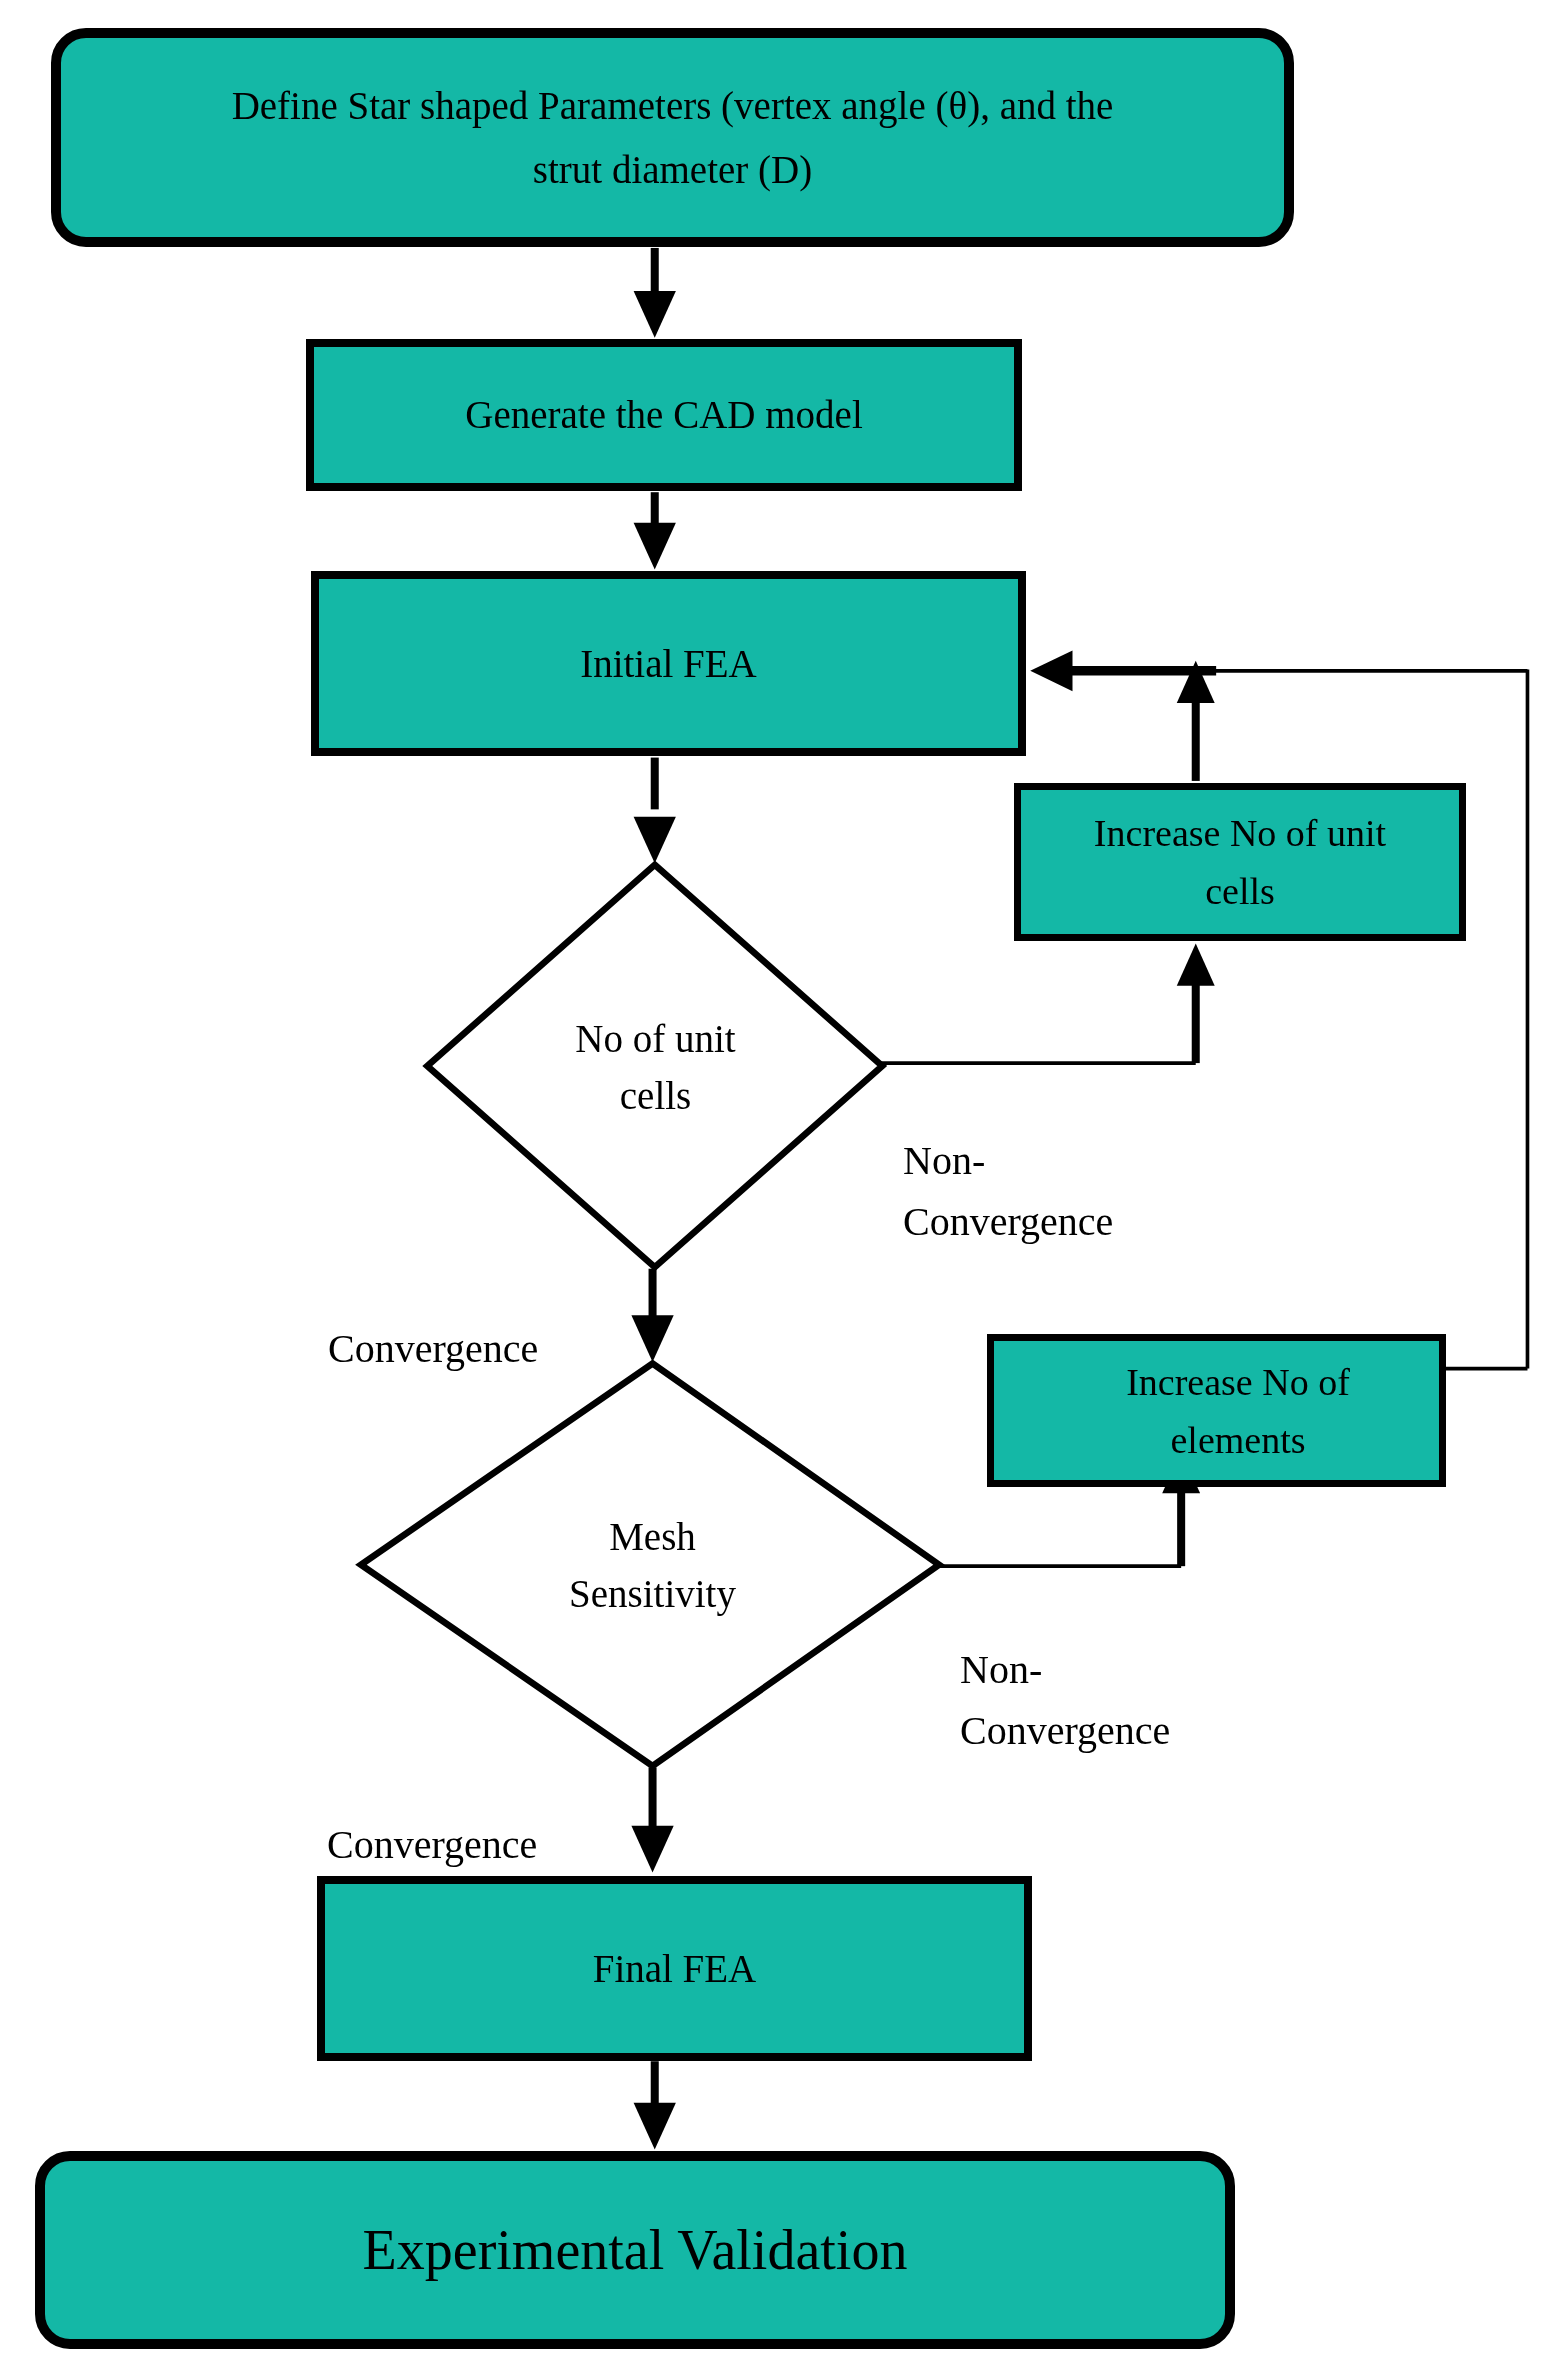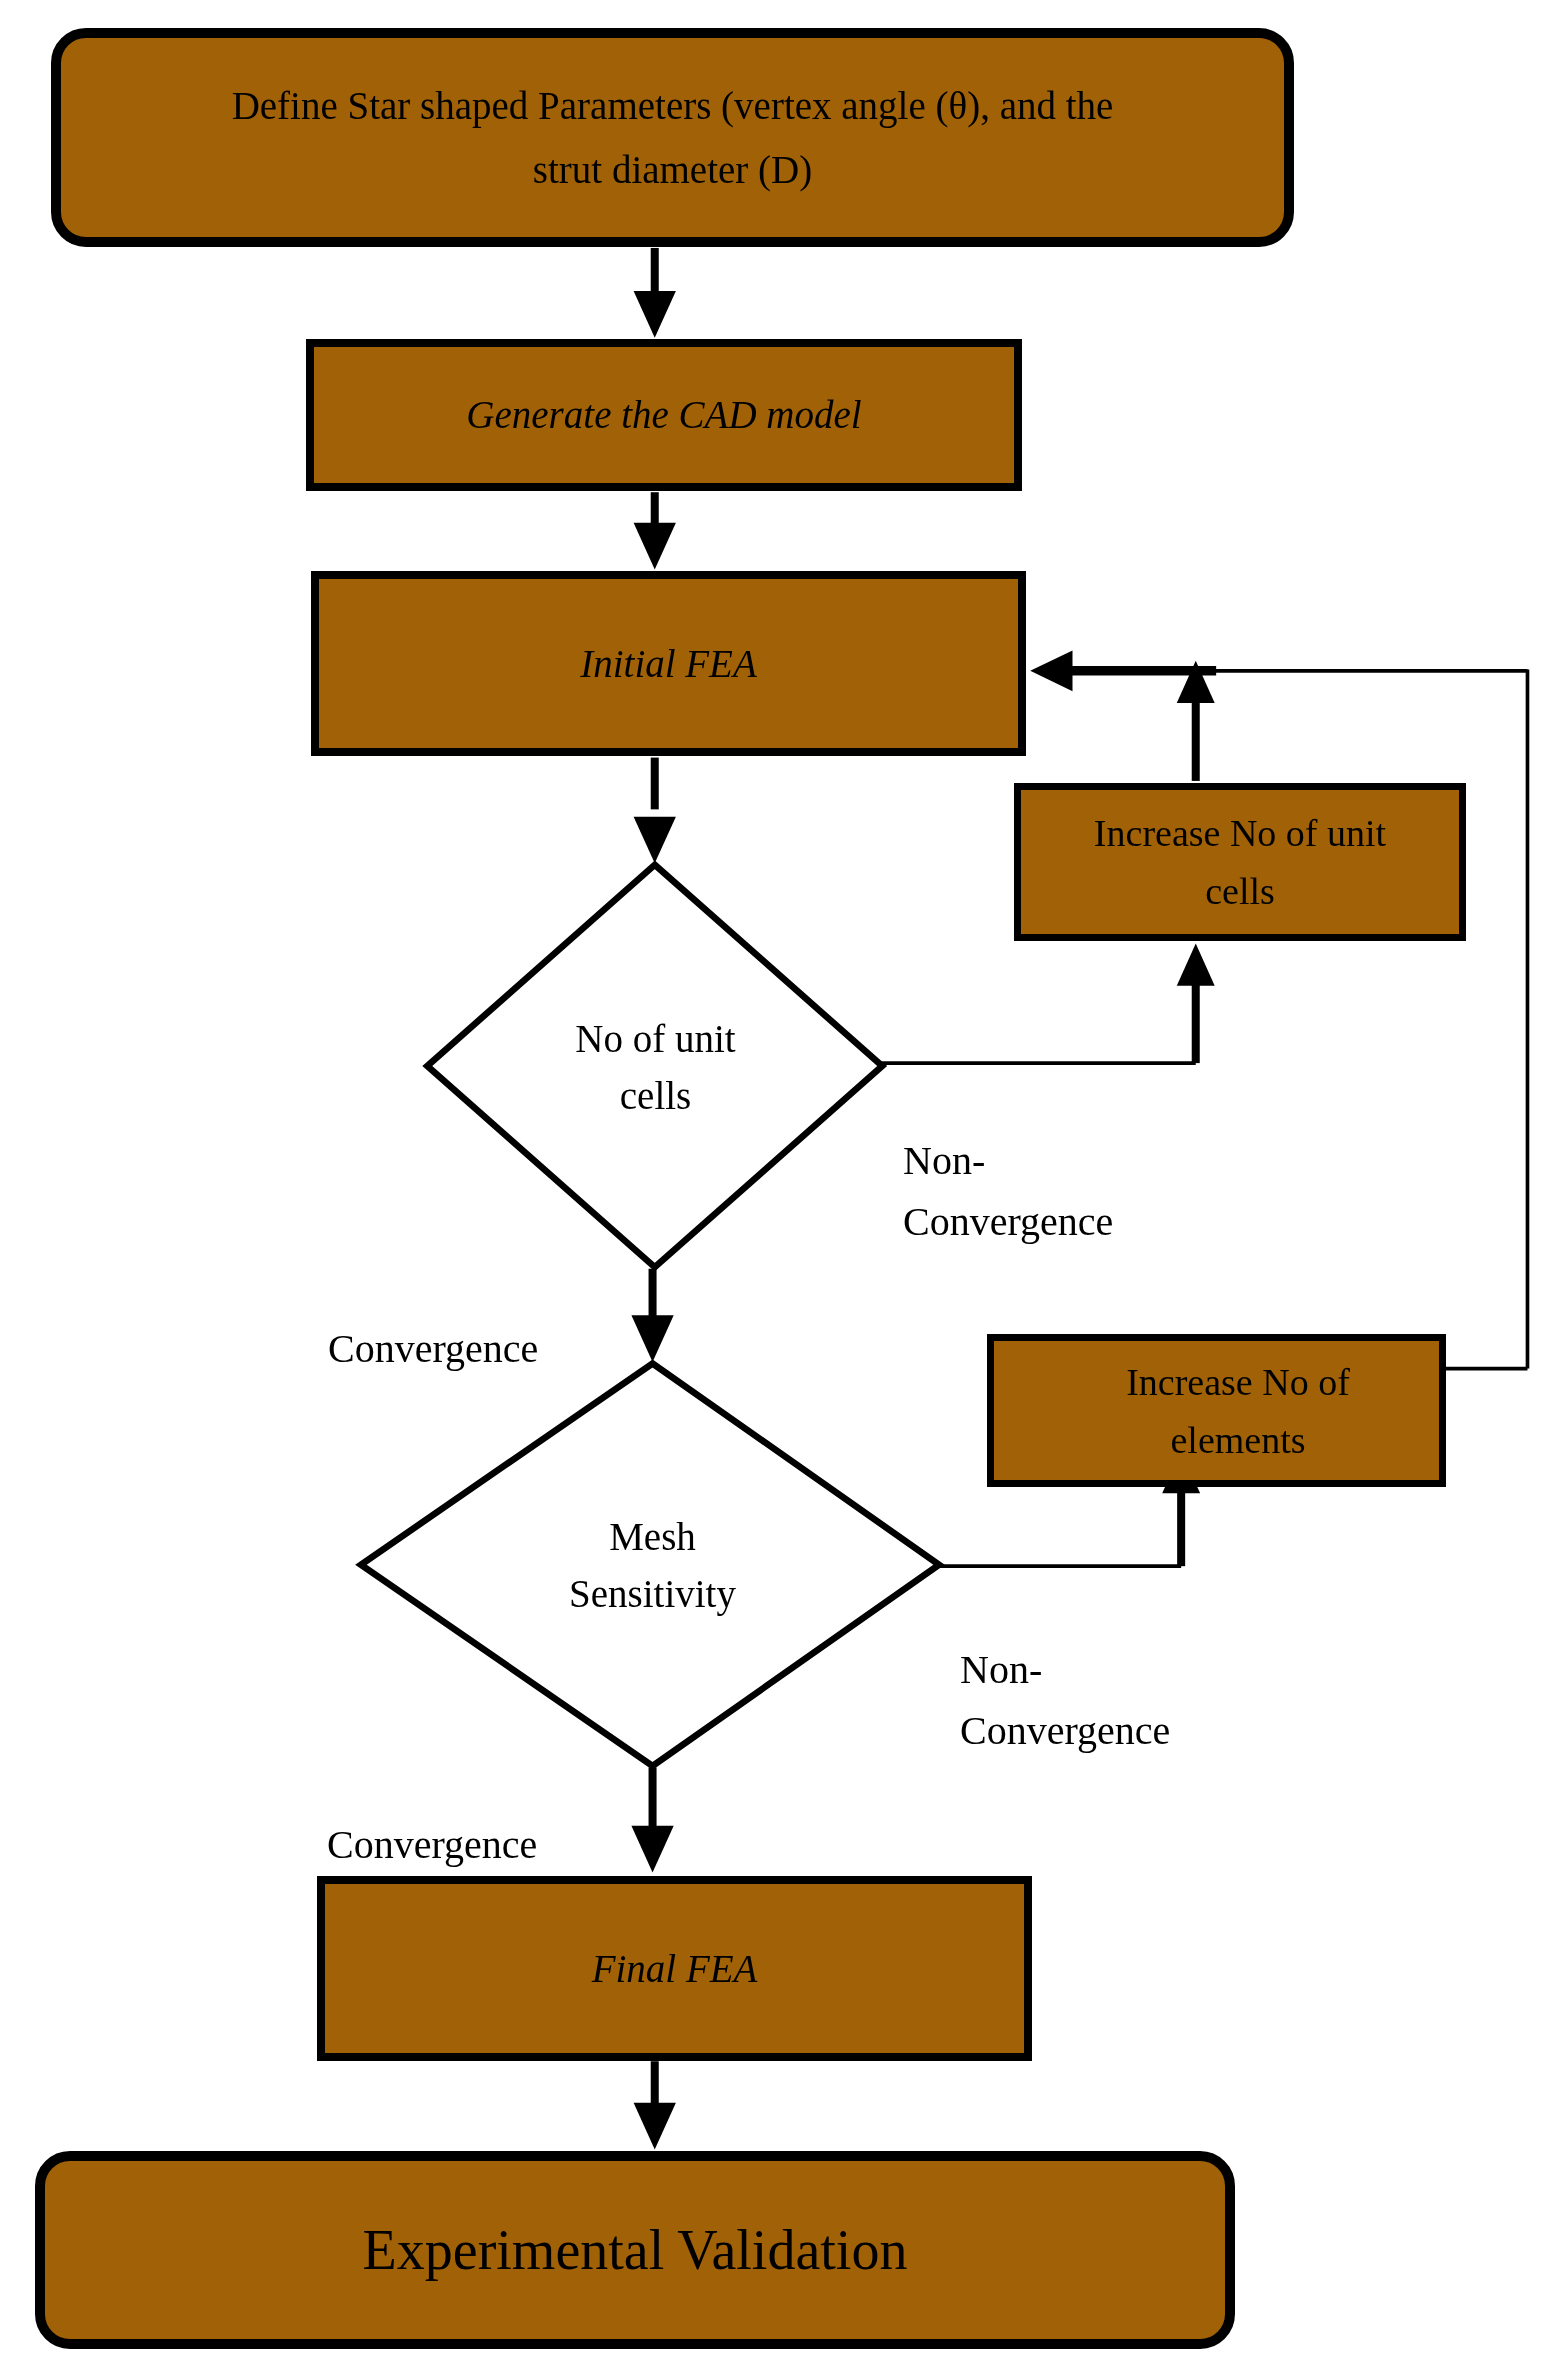--- a/index.html
+++ b/index.html
@@ -14,27 +14,27 @@
   }
   #wires{position:absolute;left:0;top:0;z-index:0;}
   .node{
     position:absolute;
     box-sizing:border-box;
     display:flex;
     flex-direction:column;
     align-items:center;
     justify-content:center;
     text-align:right;
-    background:#a16207;
+    background:#14b8a6;
     z-index:1;
     font-size:39px;
     line-height:64px;
     white-space:nowrap;
   }
-  .rect{border:8.8px solid #000;font-style:italic;}
+  .rect{border:8.8px solid #000;}
   .thin-rect{border:7.3px solid #000;font-size:38px;line-height:58px;margin-left:44px;}
   .rounded{border:10.2px solid #000;border-radius:35px;}
   .diamond-label{
     position:absolute;
     z-index:1;
     text-align:center;
     font-size:39px;
     line-height:57px;
     white-space:nowrap;
   }

